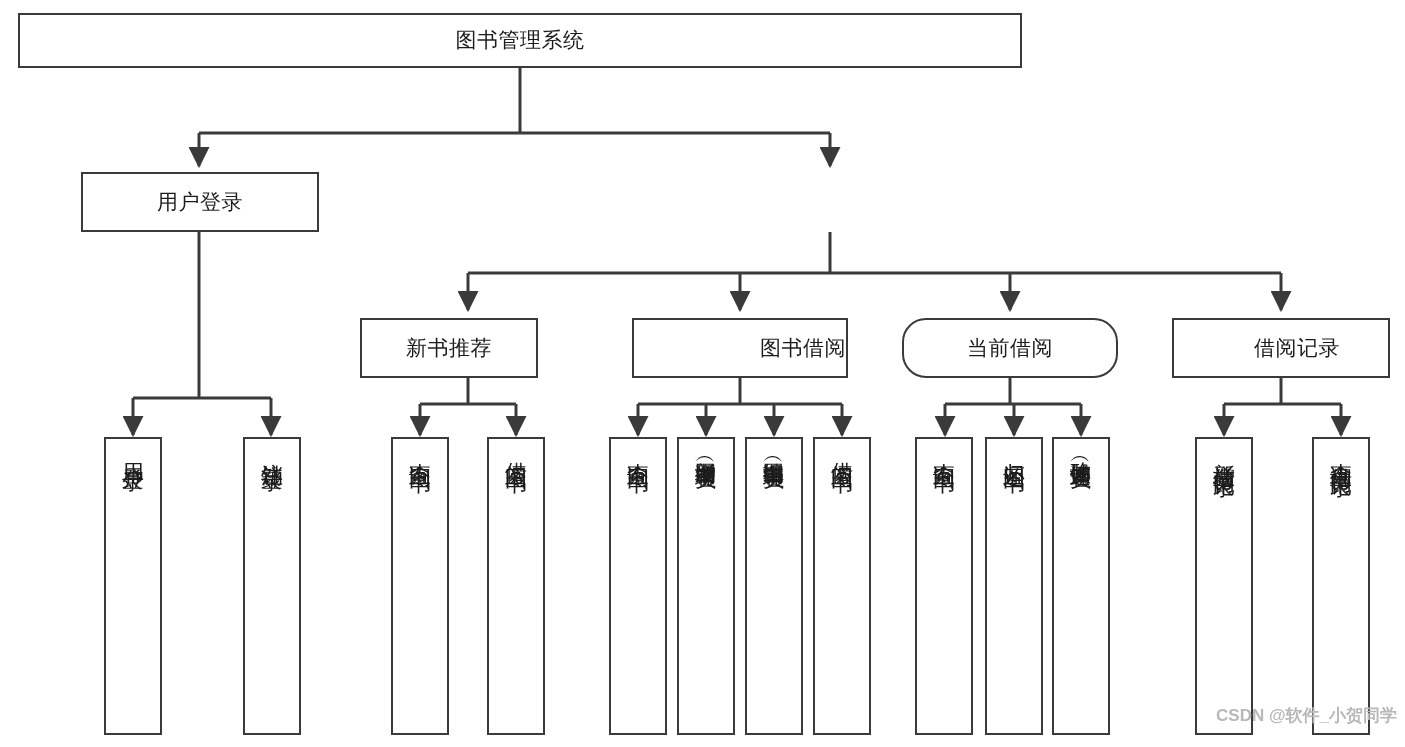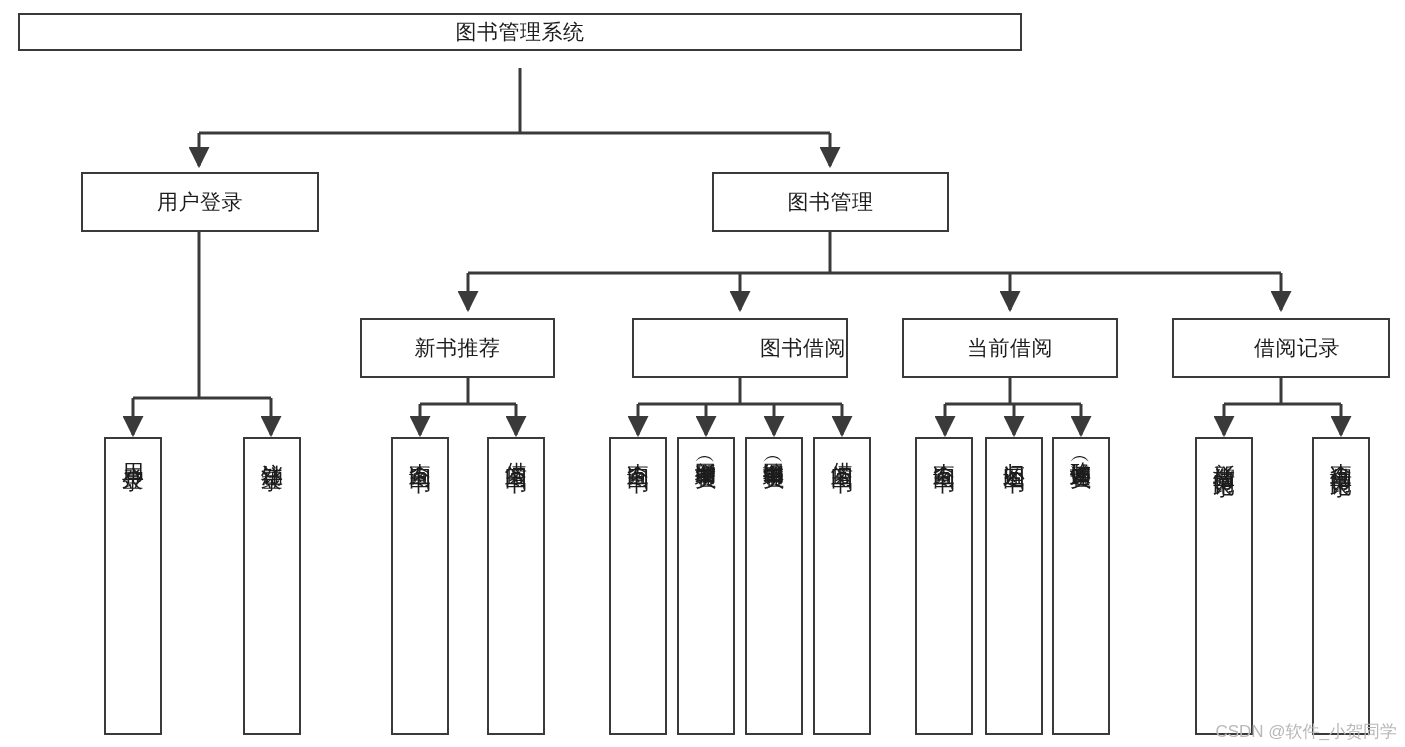--- a/index.html
+++ b/index.html
@@ -60,25 +60,26 @@
     line-height: 1.0;
     letter-spacing: 3px;
   }
   .v-node.tall .lbl {
     font-size: 21px;
     letter-spacing: 1px;
   }
   .watermark {
     position: absolute;
     right: 8px;
-    bottom: 4px;
+    bottom: 20px;
     font-size: 17px;
     color: #b8b8b8;
     white-space: nowrap;
     font-family: "Liberation Sans", "DejaVu Sans", sans-serif;
+    font-weight: bold;
   }
 </style>
 </head>
 <body>
 
 <div id="canvas">
 
   <svg id="wires" viewBox="0 0 1405 747">
     <defs>
       <marker id="arrow" viewBox="0 0 10 10" refX="9" refY="5" markerWidth="7" markerHeight="7" orient="auto-start-reverse">
@@ -124,38 +125,35 @@
       <path d="M 1014 404 L 1014 435" marker-end="url(#arrow)"></path>
       <path d="M 1081 404 L 1081 435" marker-end="url(#arrow)"></path>
 
       <path d="M 1281 378 L 1281 404"></path>
       <path d="M 1224 404 L 1341 404"></path>
       <path d="M 1224 404 L 1224 435" marker-end="url(#arrow)"></path>
       <path d="M 1341 404 L 1341 435" marker-end="url(#arrow)"></path>
     </g>
   </svg>
 
-  <div class="node h-node root" style="left:18px; top:13px; width:1004px; height:38px;">
+  <div class="node h-node root" style="left:18px; top:13px; width:1004px; height:55px;">
     <span class="lbl">图书管理系统</span>
   </div>
 
   <div class="node h-node" style="left:81px; top:172px; width:238px; height:60px;">
     <span class="lbl">用户登录</span>
   </div>
-  <div class="node h-node" style="left:712px; top:172px; width:237px; height:60px;">
-    <span class="lbl">图书管理</span>
-  </div>
-
-  <div class="node h-node" style="left:360px; top:318px; width:195px; height:60px;">
+
+  <div class="node h-node" style="left:360px; top:318px; width:178px; height:60px;">
     <span class="lbl">新书推荐</span>
   </div>
   <div class="node h-node" style="left:632px; top:318px; width:216px; height:60px;justify-content:flex-end;">
     <span class="lbl">图书借阅</span>
   </div>
-  <div class="node h-node" style="left:902px; top:318px; width:216px; height:60px;">
+  <div class="node h-node" style="left:902px; top:318px; width:216px; height:60px;border-radius:24px;">
     <span class="lbl">当前借阅</span>
   </div>
   <div class="node h-node" style="left:1172px; top:318px; width:218px; height:60px;padding-left:32px;">
     <span class="lbl">借阅记录</span>
   </div>
 
   <div class="node v-node" style="left:104px; top:437px; width:58px; height:298px;">
     <span class="lbl">用户登录</span>
   </div>
   <div class="node v-node" style="left:243px; top:437px; width:58px; height:298px;">

